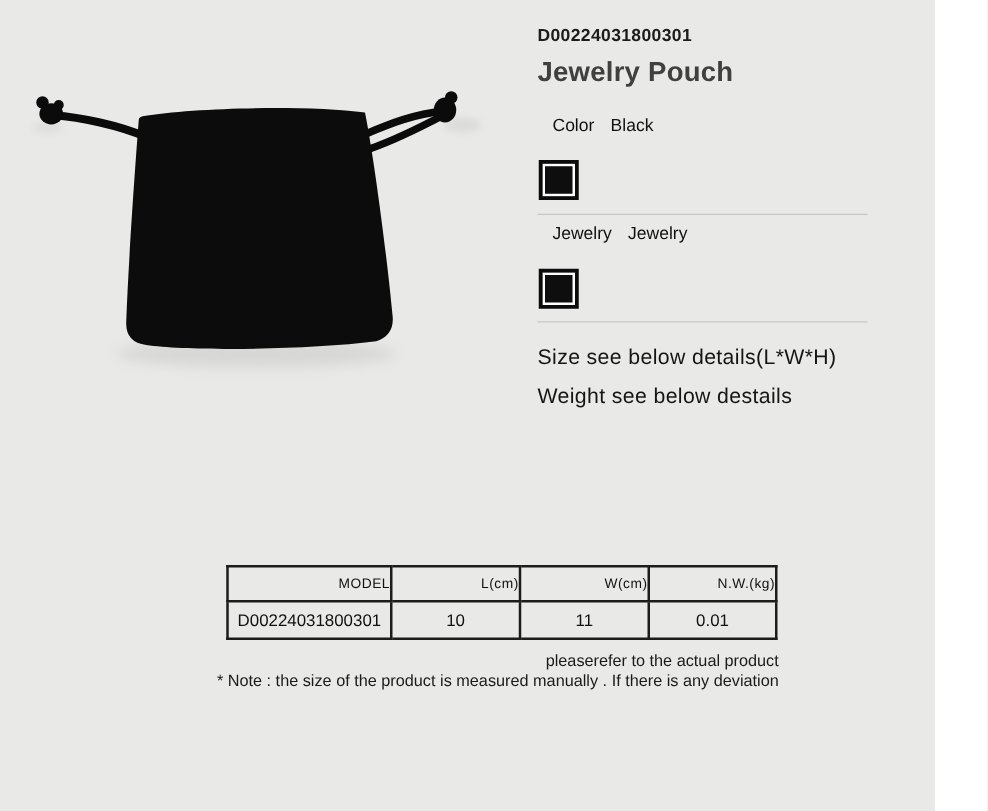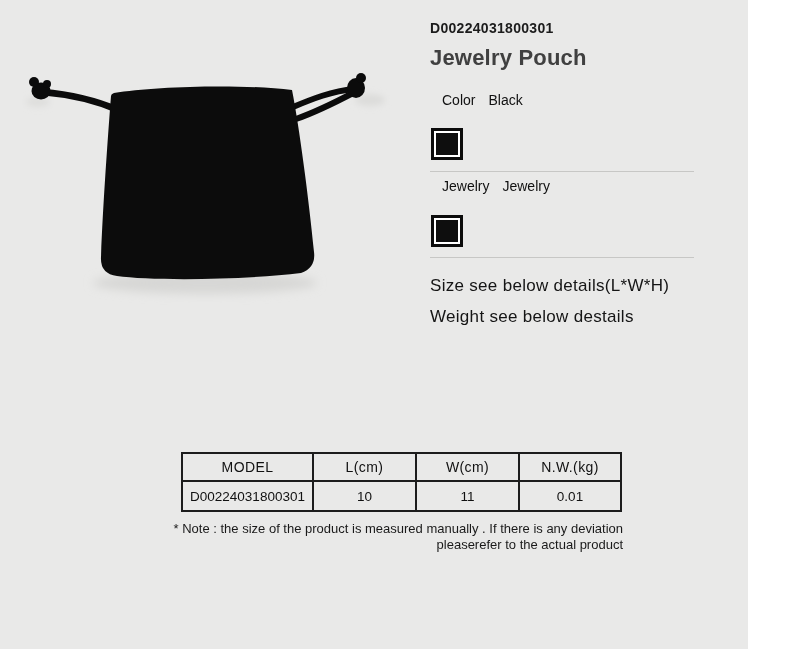--- a/index.html
+++ b/index.html
@@ -31,21 +31,21 @@
   .divider-2{top:257px;}
   .free-note{position:absolute;left:430px;font-size:17px;letter-spacing:.3px;color:#151515;}
   .size-note{top:276px;}
   .weight-note{top:307px;}
   
   .spec{position:absolute;left:181px;top:452px;border-collapse:collapse;table-layout:fixed;}
   .spec th,.spec td{
     border:2px solid #1c1c1c;text-align:center;vertical-align:middle;
     font-weight:normal;padding:0;color:#111;background:transparent;
   }
-  .spec th{height:26px;font-size:14px;letter-spacing:.4px;}
+  .spec th{height:26px;font-size:11px;letter-spacing:.4px;text-align:right;}
   .spec td{height:28px;font-size:13.5px;}
   .col-model{width:131px;}
   .col-l{width:103px;}
   .col-w{width:103px;}
   .col-nw{width:102px;}
   
   .note{position:absolute;right:125px;top:521px;text-align:right;font-size:13px;line-height:16px;color:#1a1a1a;}
 </style>
 </head>
 <body>
@@ -124,17 +124,17 @@
       <tr>
         <td>D00224031800301</td>
         <td>10</td>
         <td>11</td>
         <td>0.01</td>
       </tr>
     </tbody>
   </table>
 
   <div class="note">
+    <div>pleaserefer to the actual product</div>
     <div>* Note : the size of the product is measured manually . If there is any deviation</div>
-    <div>pleaserefer to the actual product</div>
   </div>
 
 </div>
 
 </body></html>

